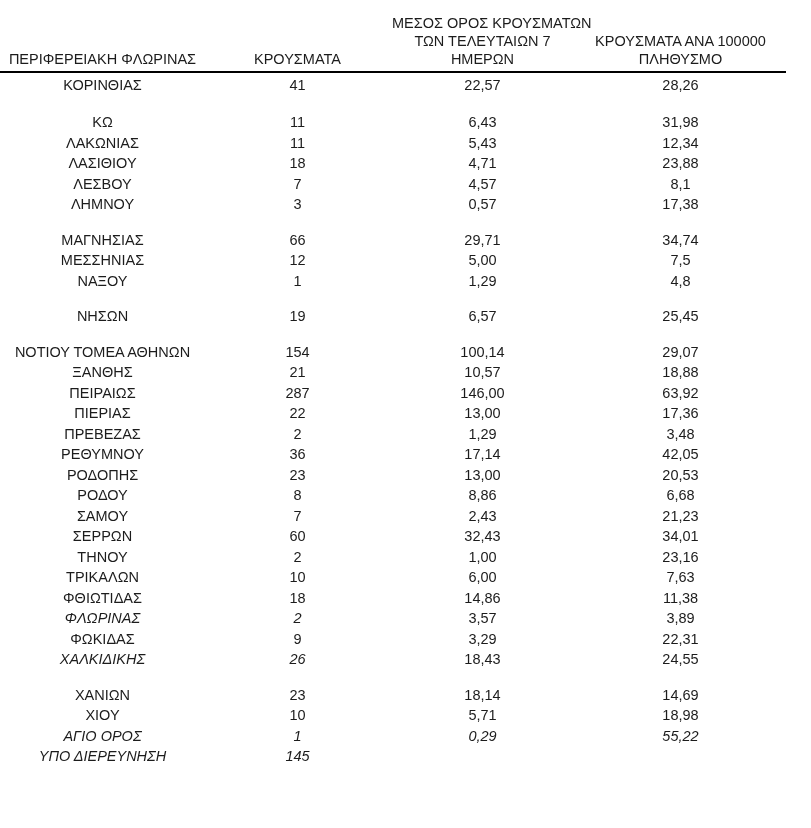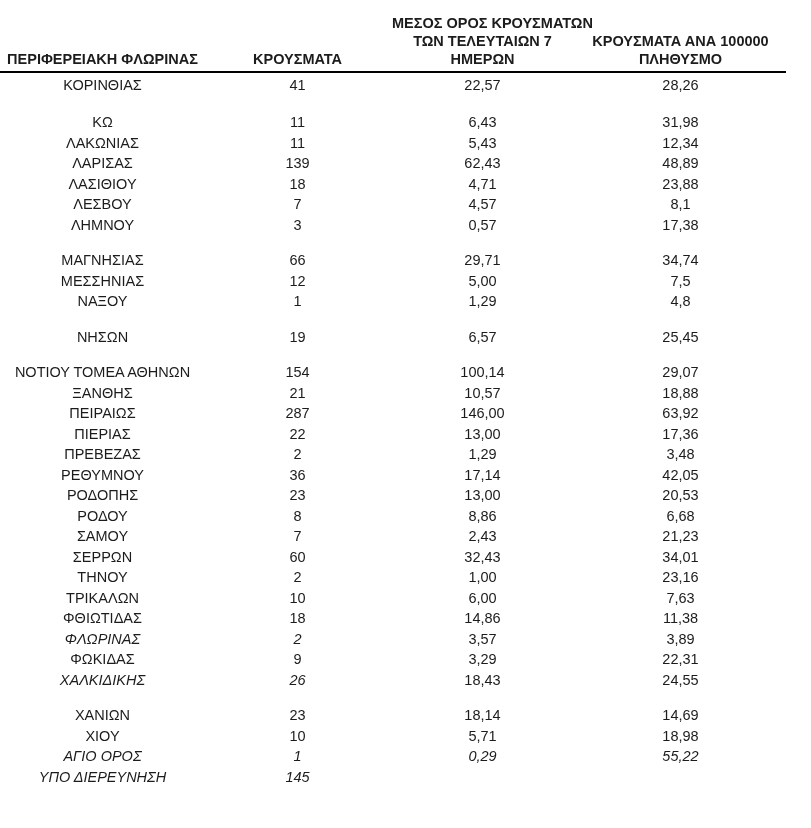--- a/index.html
+++ b/index.html
@@ -22,21 +22,21 @@
     border-collapse: collapse;
     table-layout: fixed;
     width: 786px;
   }
   col.c-region  { width: 205px; }
   col.c-cases   { width: 185px; }
   col.c-avg7    { width: 185px; }
   col.c-per100k { width: 211px; }
 
   thead th {
-    font-weight: bold;
+    font-weight: normal;
     font-size: 14.5px;
     line-height: 18px;
     text-align: center;
     vertical-align: bottom;
     padding: 12px 2px 3px 2px;
     border-bottom: 2px solid #000000;
     white-space: nowrap;
   }
   tbody td {
     font-size: 14.5px;
@@ -107,26 +107,20 @@
           <td>6,43</td>
           <td>31,98</td>
         </tr>
         <tr>
           <td>ΛΑΚΩΝΙΑΣ</td>
           <td>11</td>
           <td>5,43</td>
           <td>12,34</td>
         </tr>
         <tr>
-          <td>ΛΑΡΙΣΑΣ</td>
-          <td>139</td>
-          <td>62,43</td>
-          <td>48,89</td>
-        </tr>
-        <tr>
           <td>ΛΑΣΙΘΙΟΥ</td>
           <td>18</td>
           <td>4,71</td>
           <td>23,88</td>
         </tr>
         <tr>
           <td>ΛΕΣΒΟΥ</td>
           <td>7</td>
           <td>4,57</td>
           <td>8,1</td>

